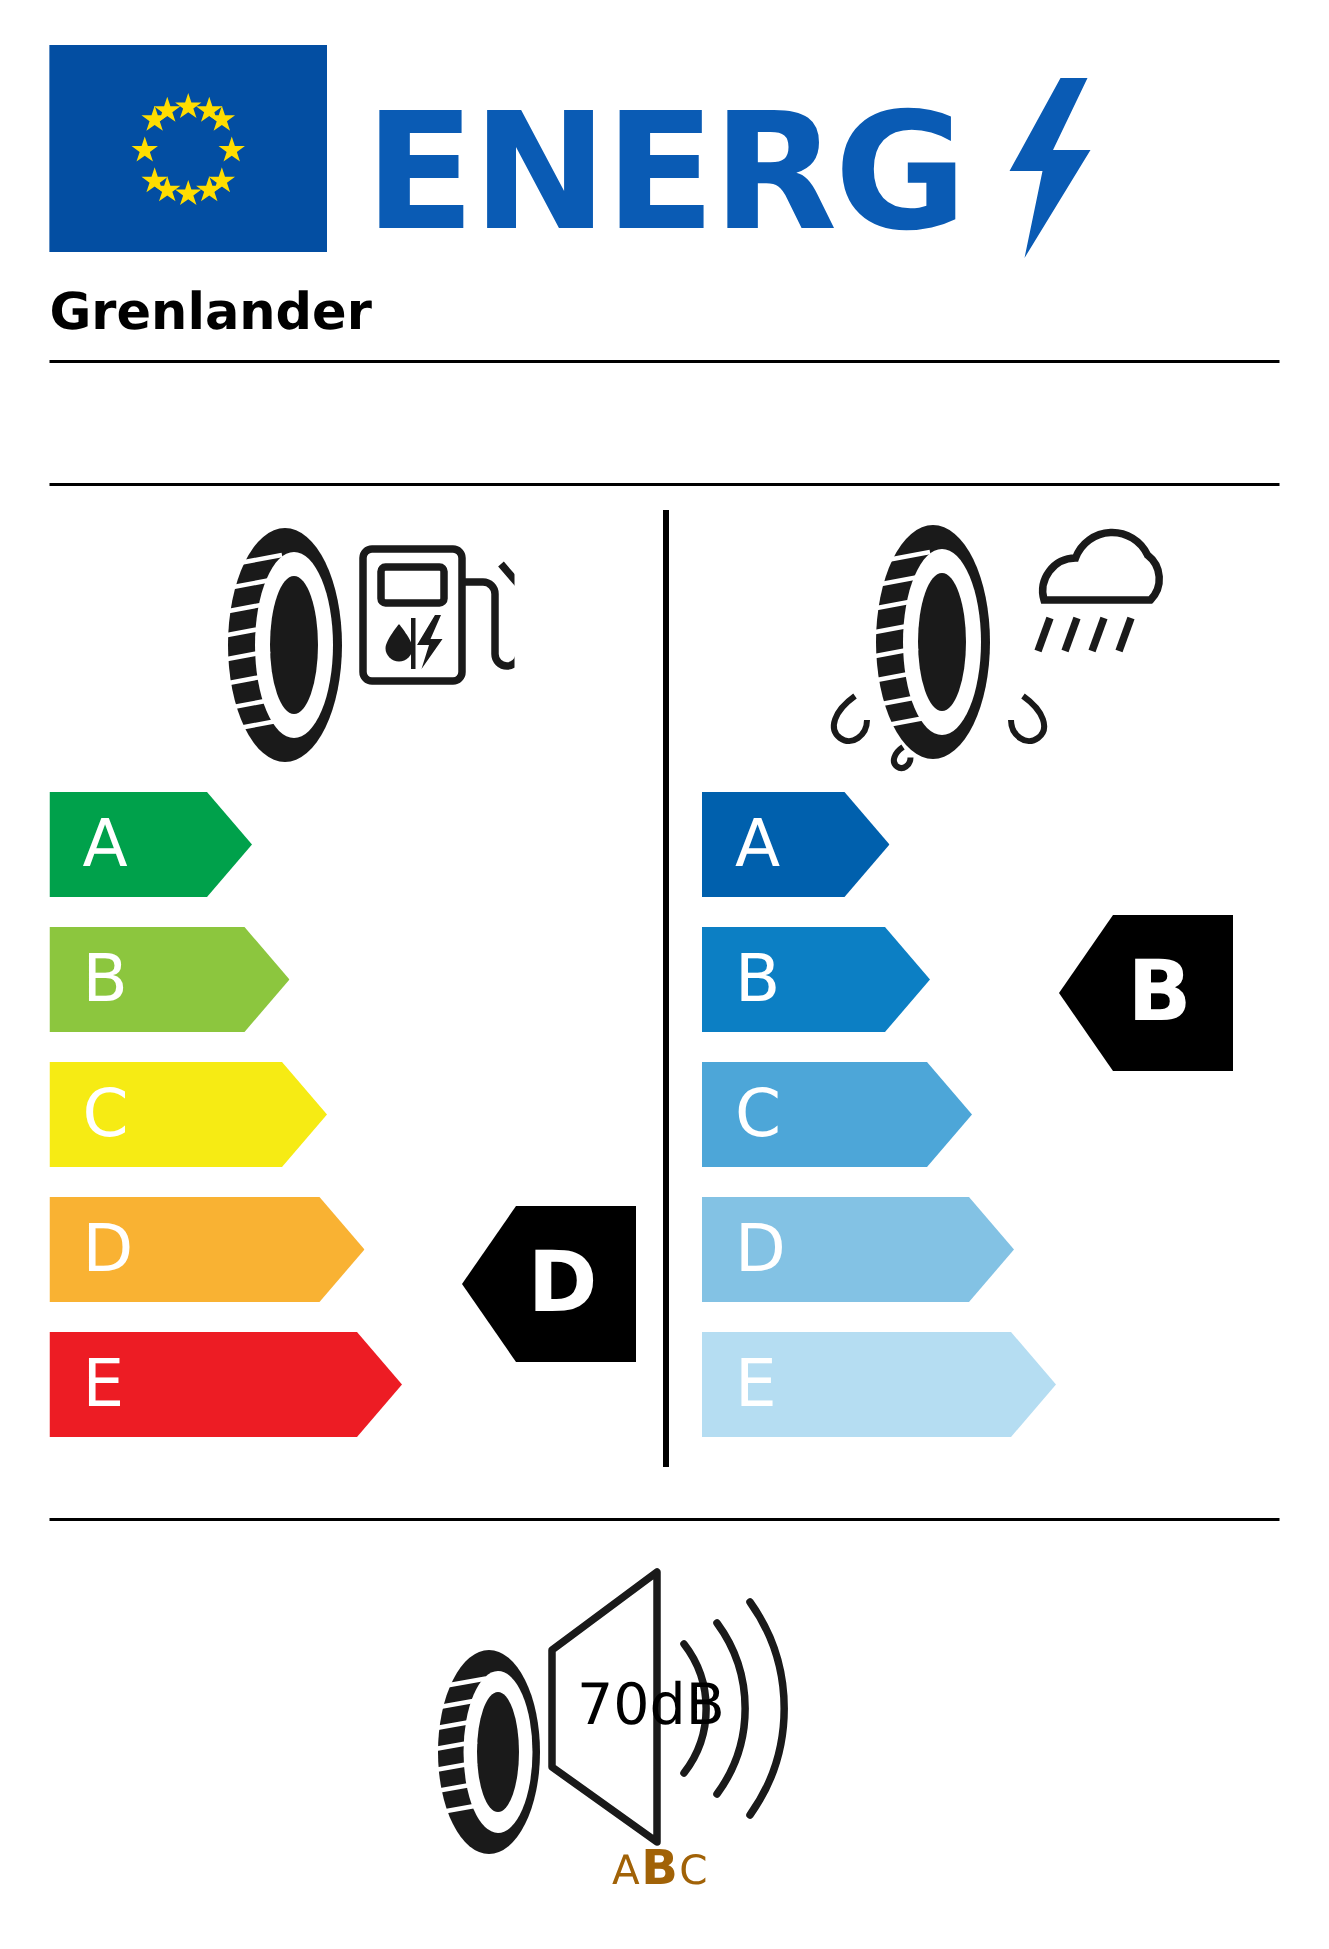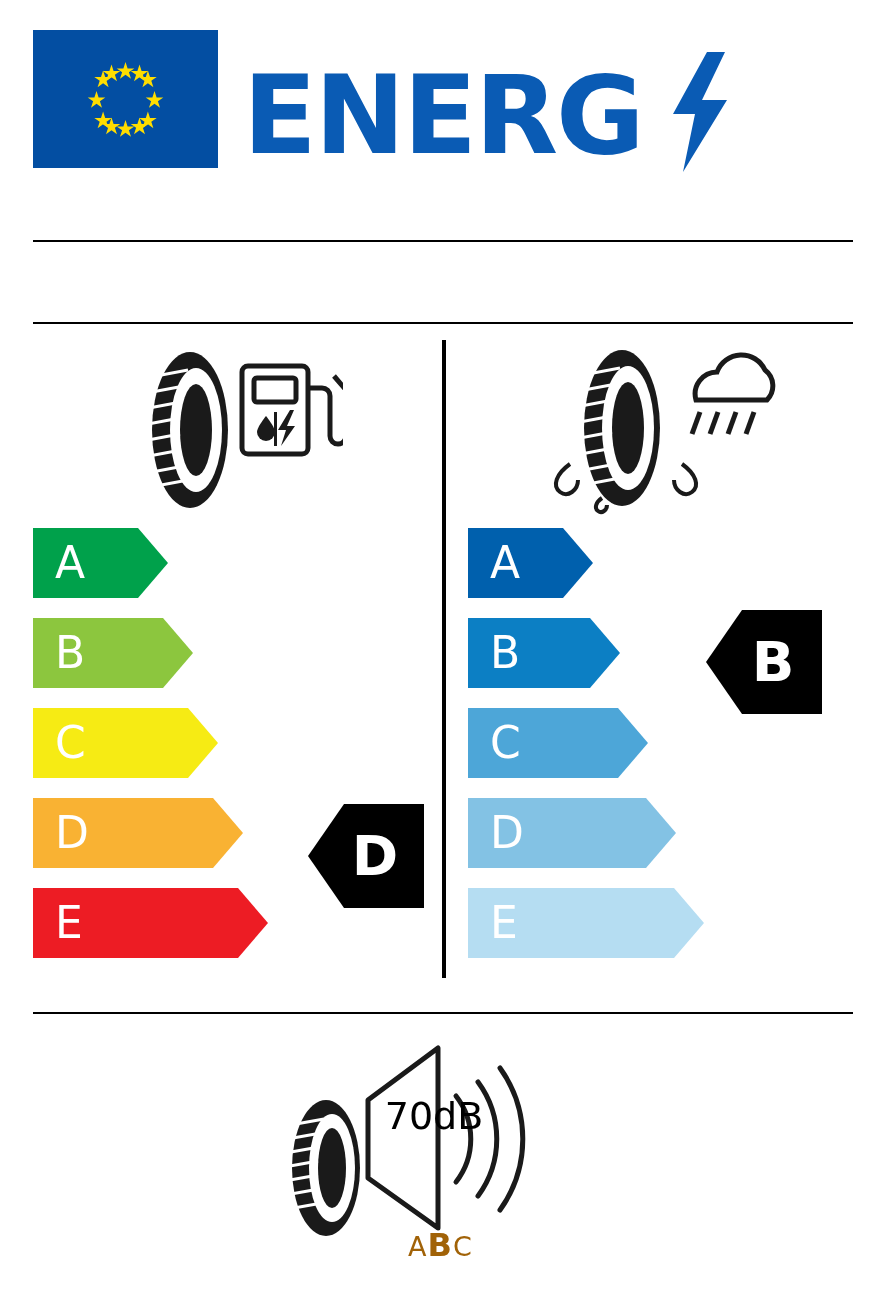--- a/index.html
+++ b/index.html
@@ -140,21 +140,21 @@
 
   
   .pictogram { position: absolute; }
   #fuel-picto { left: 118px; top: 348px; width: 225px; height: 165px; }
   #wet-picto  { left: 540px; top: 348px; width: 250px; height: 172px; }
   #noise-picto{ left: 278px; top: 1038px; width: 310px; height: 215px; }
 
   .noise-db {
     position: absolute;
     left: 96px;
-    top: 56px;
+    top: 76px;
     width: 120px;
     text-align: center;
     font-size: 38px;
     color: #000;
     font-weight: 400;
   }
   .noise-classes {
     position: absolute;
     left: 130px;
     top: 188px;
@@ -196,20 +196,23 @@
 
     <div class="energ-word">ENERG</div>
 
     <div class="bolt">
       <svg width="60" height="120" viewBox="0 0 60 120" aria-hidden="true">
         <polygon points="38,0 4,62 26,62 14,120 58,48 33,48 56,0" fill="#0a5bb4"></polygon>
       </svg>
     </div>
   </div>
 
+  <div class="brand-row">
+    <div class="brand-name">Grenlander</div>
+  </div>
   <div class="rule" id="rule-brand"></div>
   <div class="rule" id="rule-top"></div>
   <div class="divider-v"></div>
 
   <div class="pictogram" id="fuel-picto">
     <svg width="225" height="165" viewBox="0 0 225 165" aria-hidden="true">
 
       <g>
         <ellipse cx="72" cy="82" rx="38" ry="78" fill="#1a1a1a"></ellipse>
         <ellipse cx="78" cy="82" rx="26" ry="62" fill="#ffffff"></ellipse>

